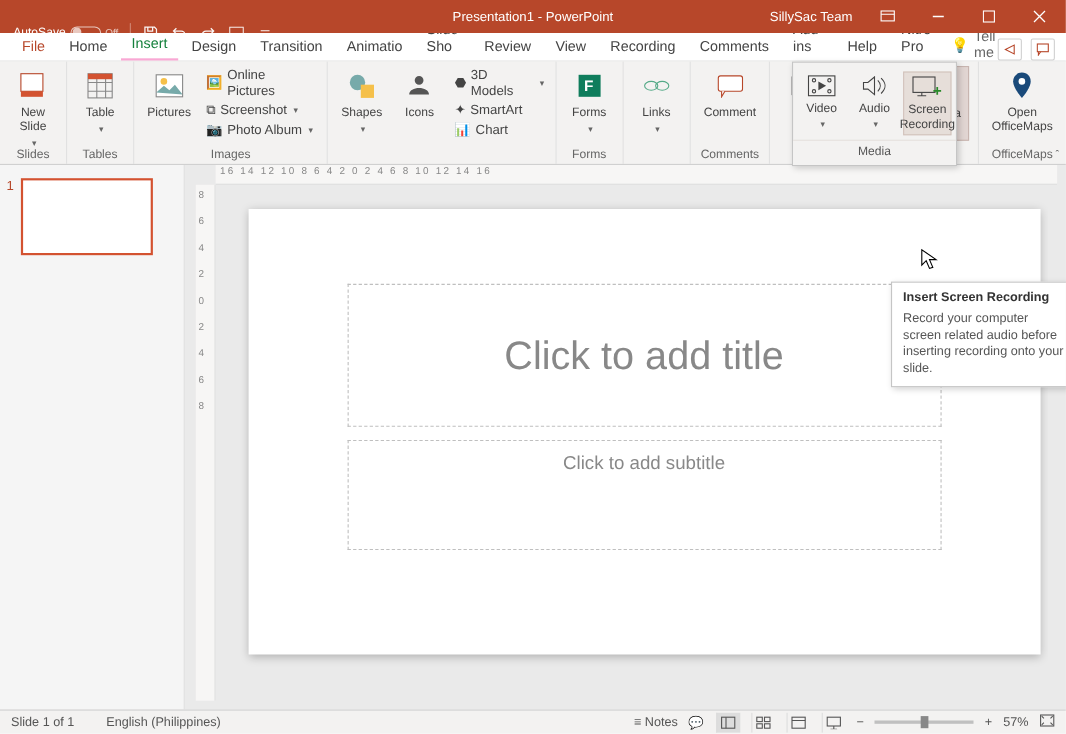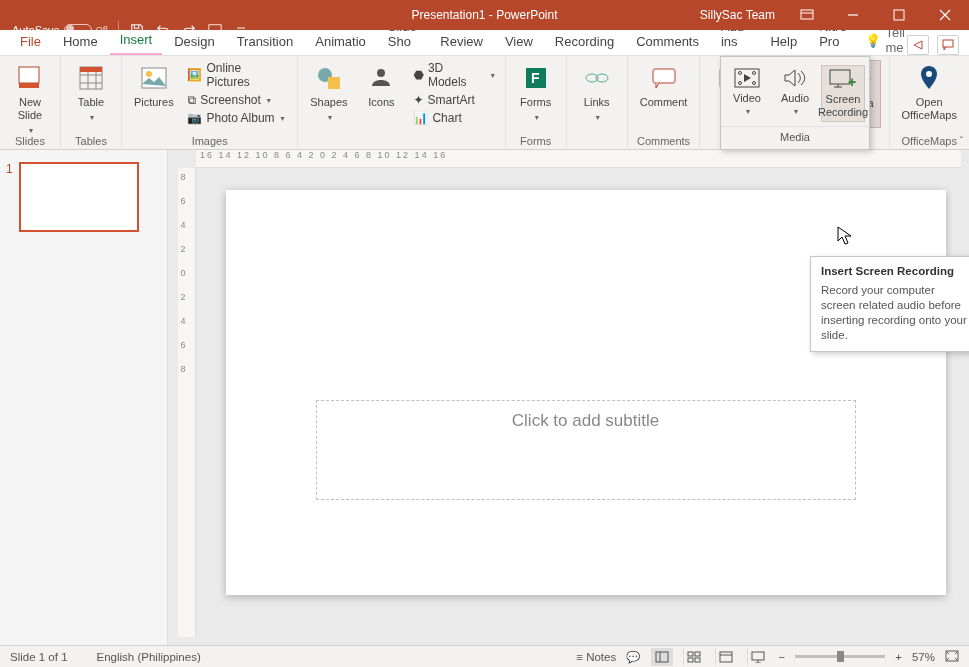--- a/index.html
+++ b/index.html
@@ -438,20 +438,23 @@
     <div class="thumb-item">
       <span class="thumb-num">1</span>
       <div class="thumb"></div>
     </div>
   </div>
   <div class="editor">
     <div class="ruler-h">16  14  12  10  8  6  4  2  0  2  4  6  8  10  12  14  16</div>
     <div class="ruler-v">8 6 4 2 0 2 4 6 8</div>
     <div class="canvas-wrap">
       <div class="slide">
+        <div class="ph ph-title">
+            <span>Click to add title</span>
+          </div>
         <div class="ph ph-sub">
             <span>Click to add subtitle</span>
           </div>
       </div>
     </div>
   </div>
 </div>
 
 <div class="statusbar">
   <span>Slide 1 of 1</span>

